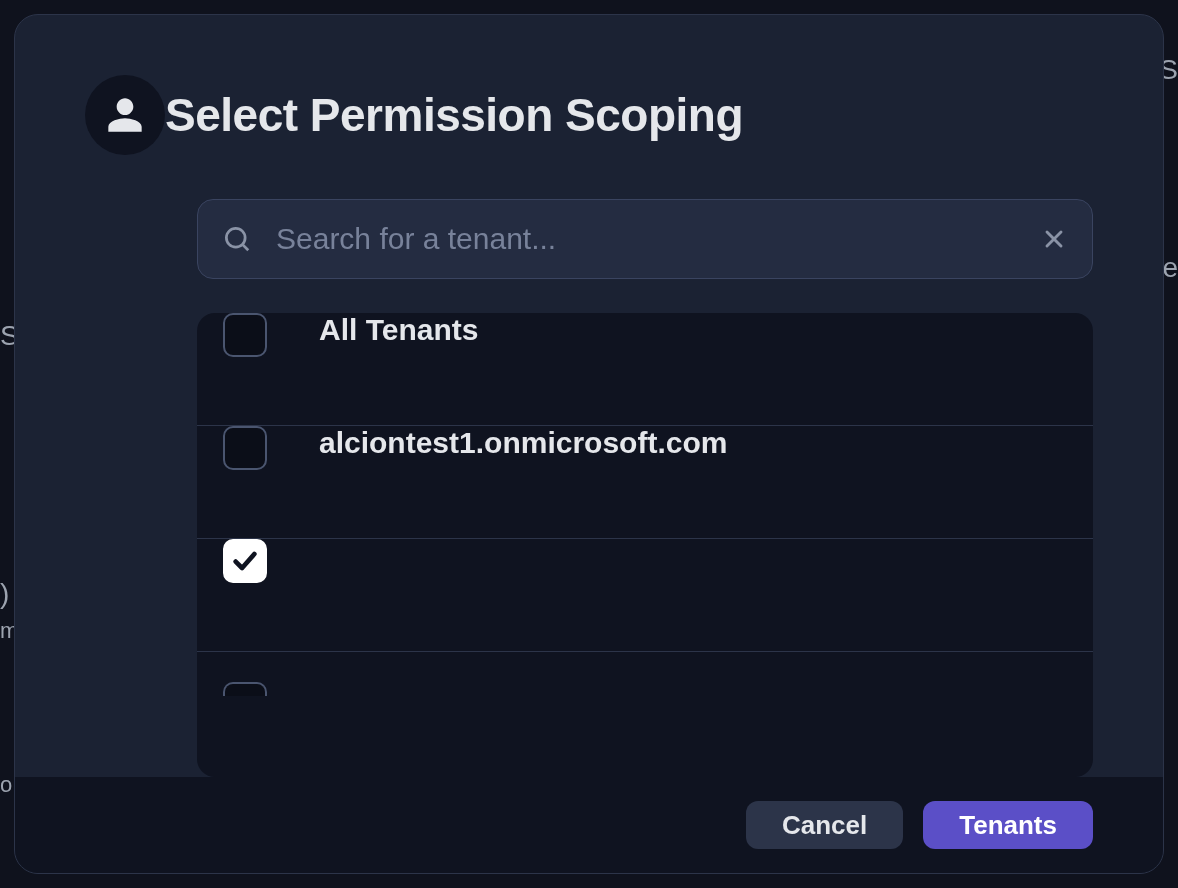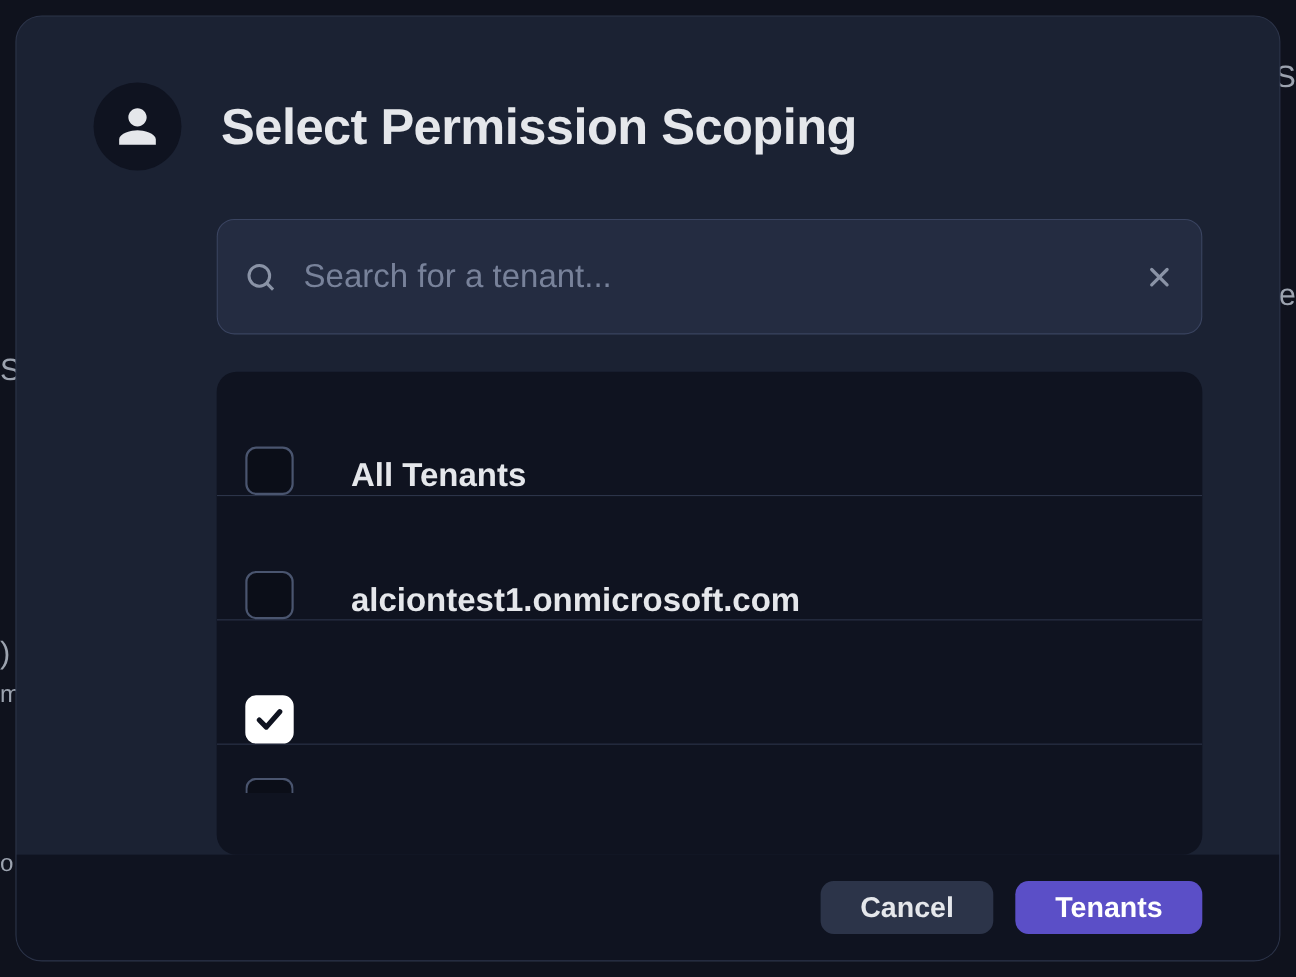--- a/index.html
+++ b/index.html
@@ -48,21 +48,20 @@
       flex: 1;
       padding: 60px 70px 0 70px;
       display: flex;
       flex-direction: column;
       overflow: hidden;
     }
 
     .modal-header {
       display: flex;
       align-items: center;
-      gap: 36px;
       margin-bottom: 44px;
     }
 
     .user-icon-circle {
       width: 80px;
       height: 80px;
       border-radius: 50%;
       background: #0F1320;
       display: flex;
       align-items: center;
@@ -90,21 +89,21 @@
       min-height: 0;
     }
 
     .search-wrapper {
       position: relative;
       margin-bottom: 34px;
     }
 
     .search-box {
       width: 100%;
-      height: 105px;
+      height: 80px;
       background: #242C41;
       border: 1px solid #3A4460;
       border-radius: 16px;
       display: flex;
       align-items: center;
       padding: 0 24px;
     }
 
     .search-icon {
       width: 30px;
@@ -143,21 +142,21 @@
       display: flex;
       flex-direction: column;
     }
 
     .list-scroll {
       overflow-y: auto;
     }
 
     .tenant-row {
       display: flex;
-      align-items: flex-end;
+      align-items: flex-start;
       padding: 0 18px 0 26px;
       height: 113px;
       border-bottom: 1px solid #2C3449;
       cursor: pointer;
     }
 
     .tenant-row:last-child {
       border-bottom: none;
     }
 

